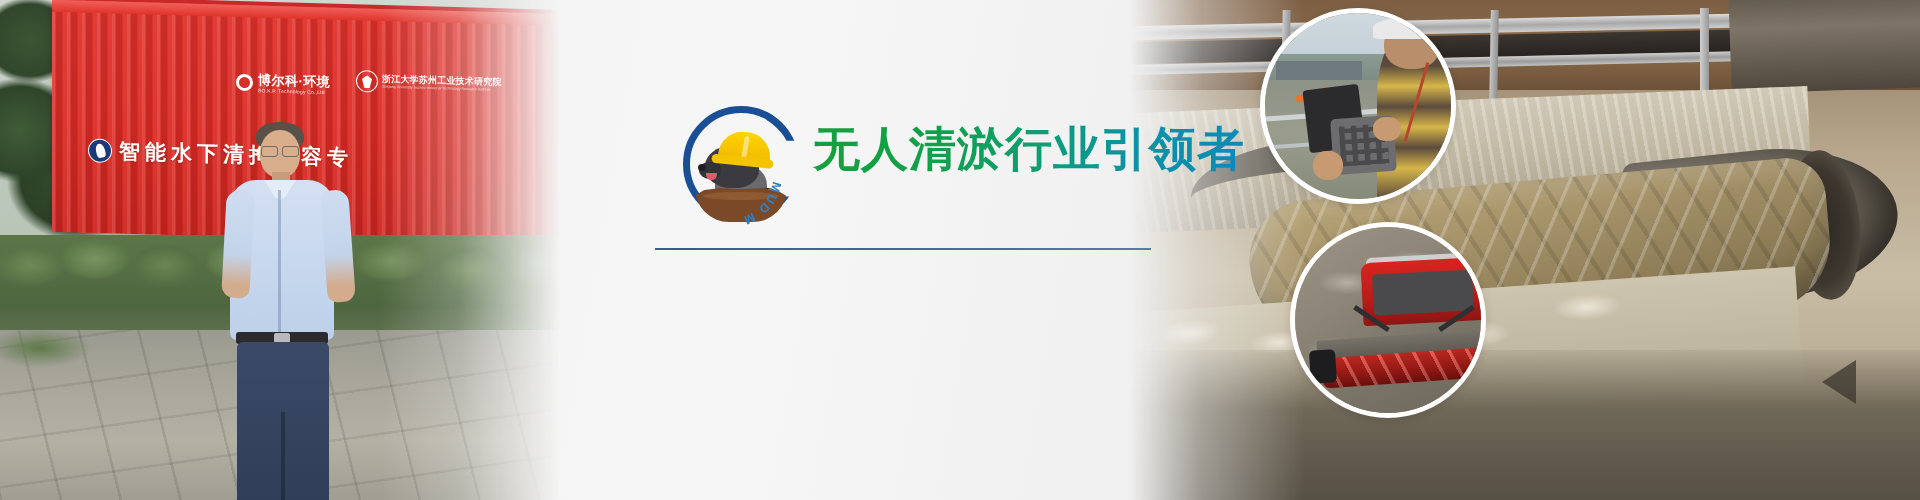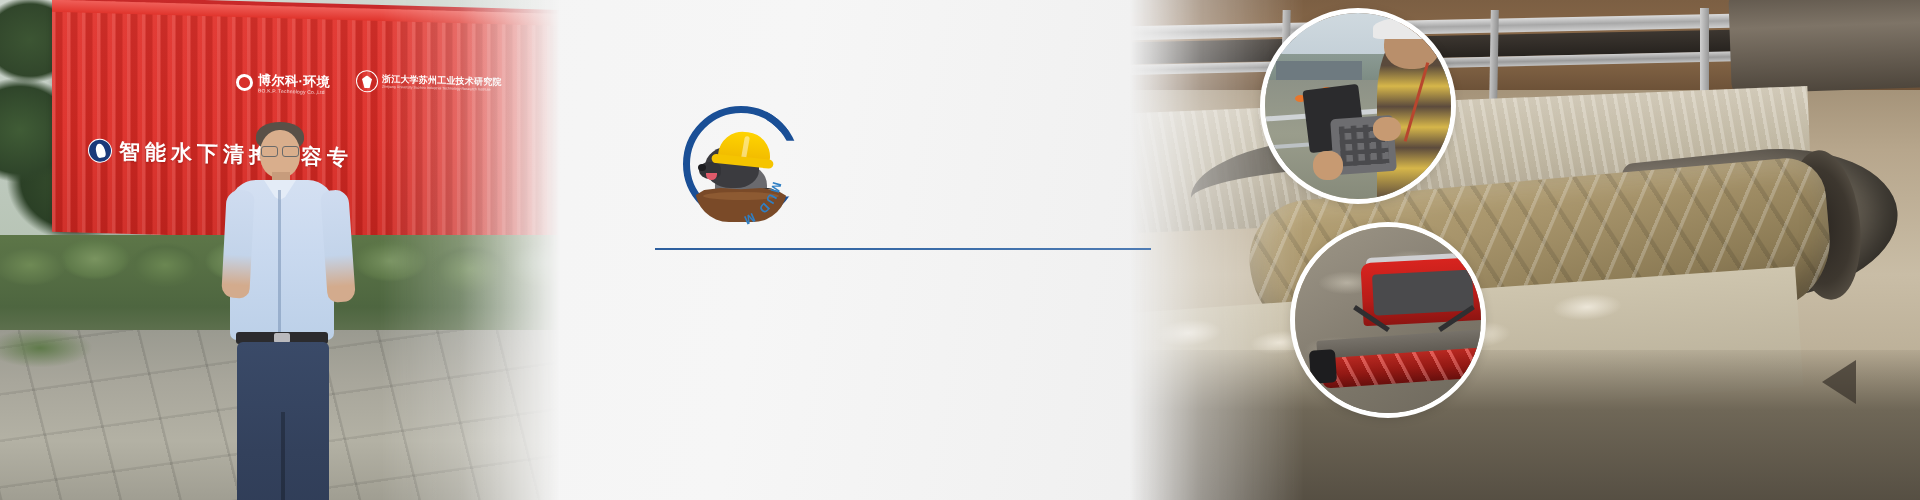--- a/index.html
+++ b/index.html
@@ -483,17 +483,18 @@
       <svg class="logo-arc-text" viewBox="0 0 128 128">
         <defs>
           <path id="arcpath" d="M 96 80 A 44 44 0 0 1 62 118" fill="none"></path>
         </defs>
         <text>
           <textPath href="#arcpath" startOffset="2%">MUD MOLE</textPath>
         </text>
       </svg>
     </div>
 
+    <div class="headline">无人清淤行业引领者</div>
 
     <div class="divider"></div>
   </div>
 
 </div>
 
 </body></html>

